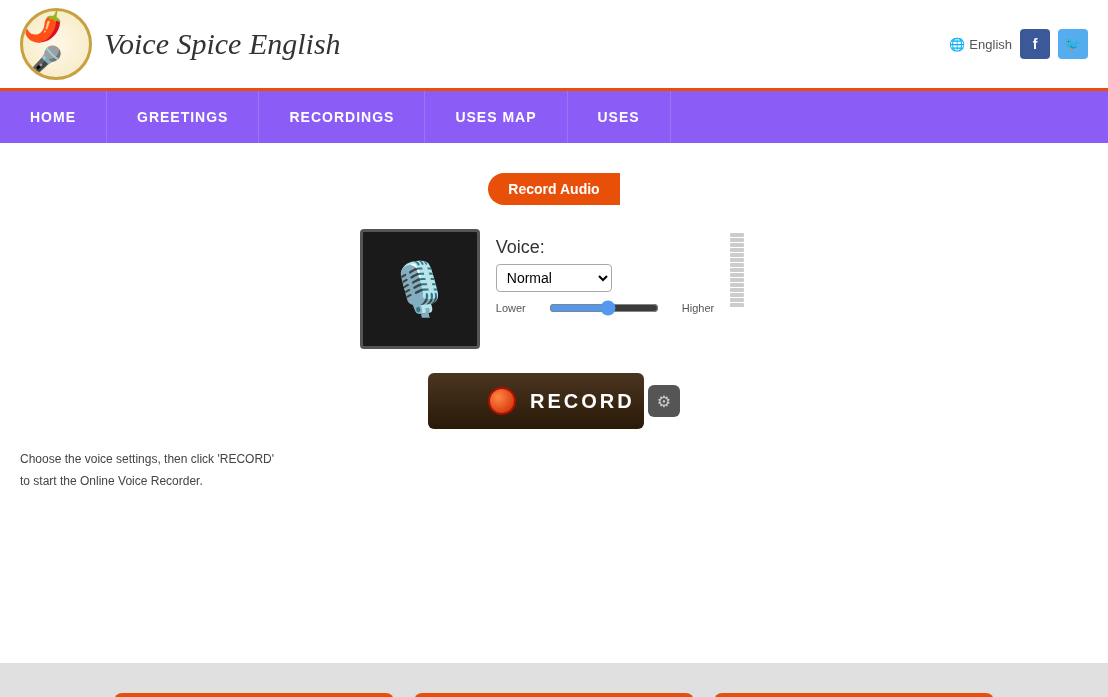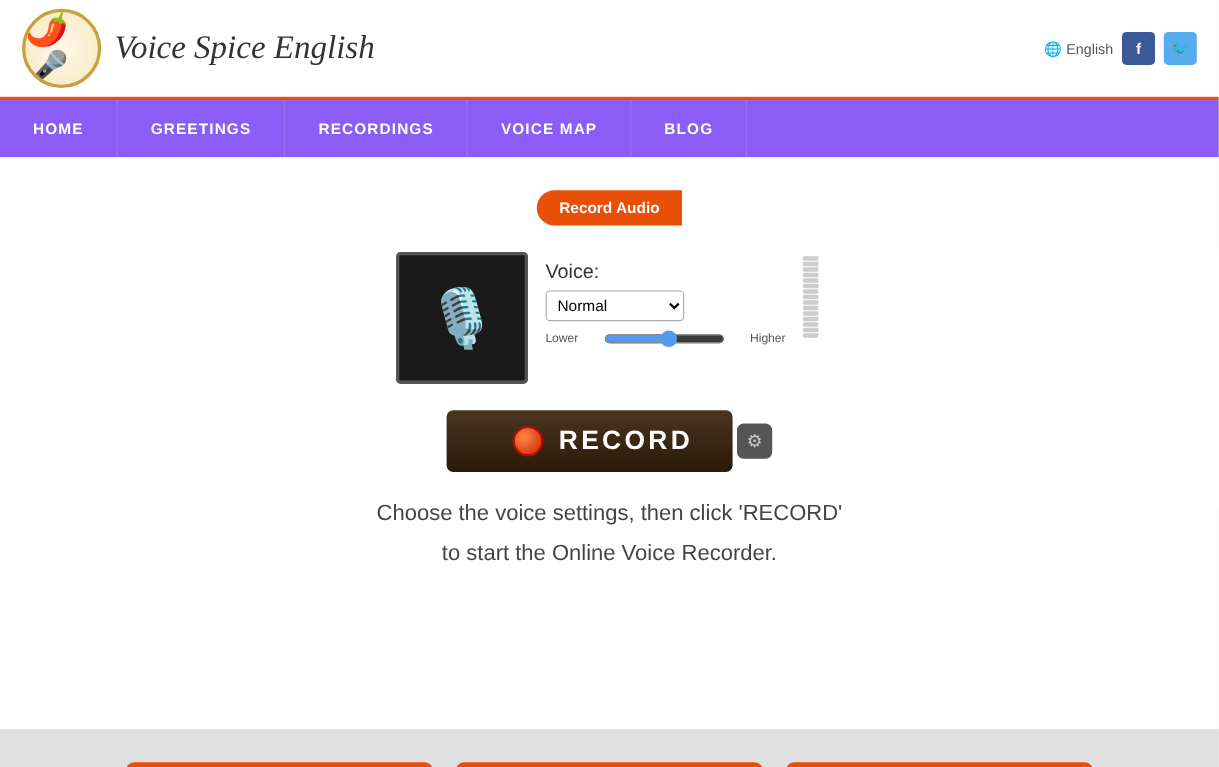--- a/index.html
+++ b/index.html
@@ -144,21 +144,21 @@
     .voice-controls {
       padding: 8px 16px;
       min-width: 180px;
     }
     .voice-label {
       font-size: 18px;
       color: #333;
       margin-bottom: 6px;
     }
     .voice-select {
-      width: 126px;
+      width: 116px;
       padding: 4px 6px;
       border: 1px solid #aaa;
       border-radius: 4px;
       font-size: 14px;
       margin-bottom: 8px;
       background: #fff;
     }
     .pitch-row {
       display: flex;
       align-items: center;
@@ -189,31 +189,31 @@
     .record-btn-row {
       display: flex;
       justify-content: center;
       align-items: center;
       gap: 4px;
       margin-bottom: 20px;
     }
     .record-btn {
       background: linear-gradient(to bottom, #4a3520, #2a1a08);
       color: #fff;
-      font-size: 24px;
+      font-size: 20px;
       font-weight: bold;
       letter-spacing: 3px;
       border: none;
       border-radius: 6px;
       padding: 14px 60px;
       cursor: pointer;
       display: flex;
       align-items: center;
       gap: 14px;
-      width: 260px;
+      width: 216px;
     }
     .record-dot {
       width: 28px;
       height: 28px;
       border-radius: 50%;
       background: radial-gradient(circle at 35% 35%, #ff8844, #cc2200);
       border: 2px solid #aa1100;
       flex-shrink: 0;
     }
     .settings-btn {
@@ -225,22 +225,22 @@
       cursor: pointer;
       display: flex;
       align-items: center;
       justify-content: center;
       color: #ccc;
       font-size: 16px;
     }
 
     
     .instructions {
-      text-align: center;
-      font-size: 20px;
+      text-align: left;
+      font-size: 12px;
       color: #444;
       line-height: 1.8;
     }
 
     
     .footer-cards {
       background: #e0e0e0;
       padding: 30px 80px;
       display: flex;
       gap: 20px;
@@ -279,22 +279,22 @@
     <div class="social-btn tw-btn">
       <span>🐦</span>
     </div>
   </div>
 </div>
 
 <div class="nav-bar">
   <a class="nav-item">HOME</a>
   <a class="nav-item">GREETINGS</a>
   <a class="nav-item">RECORDINGS</a>
-  <a class="nav-item">VOICE MAP</a>
-  <a class="nav-item">BLOG</a>
+  <a class="nav-item">USES MAP</a>
+  <a class="nav-item">USES</a>
 </div>
 
 <div class="main-content">
 
   <div class="tab-row">
     <button class="tab-btn tab-btn-active">Record Audio</button>
   </div>
 
   <div class="recorder-area">
 

